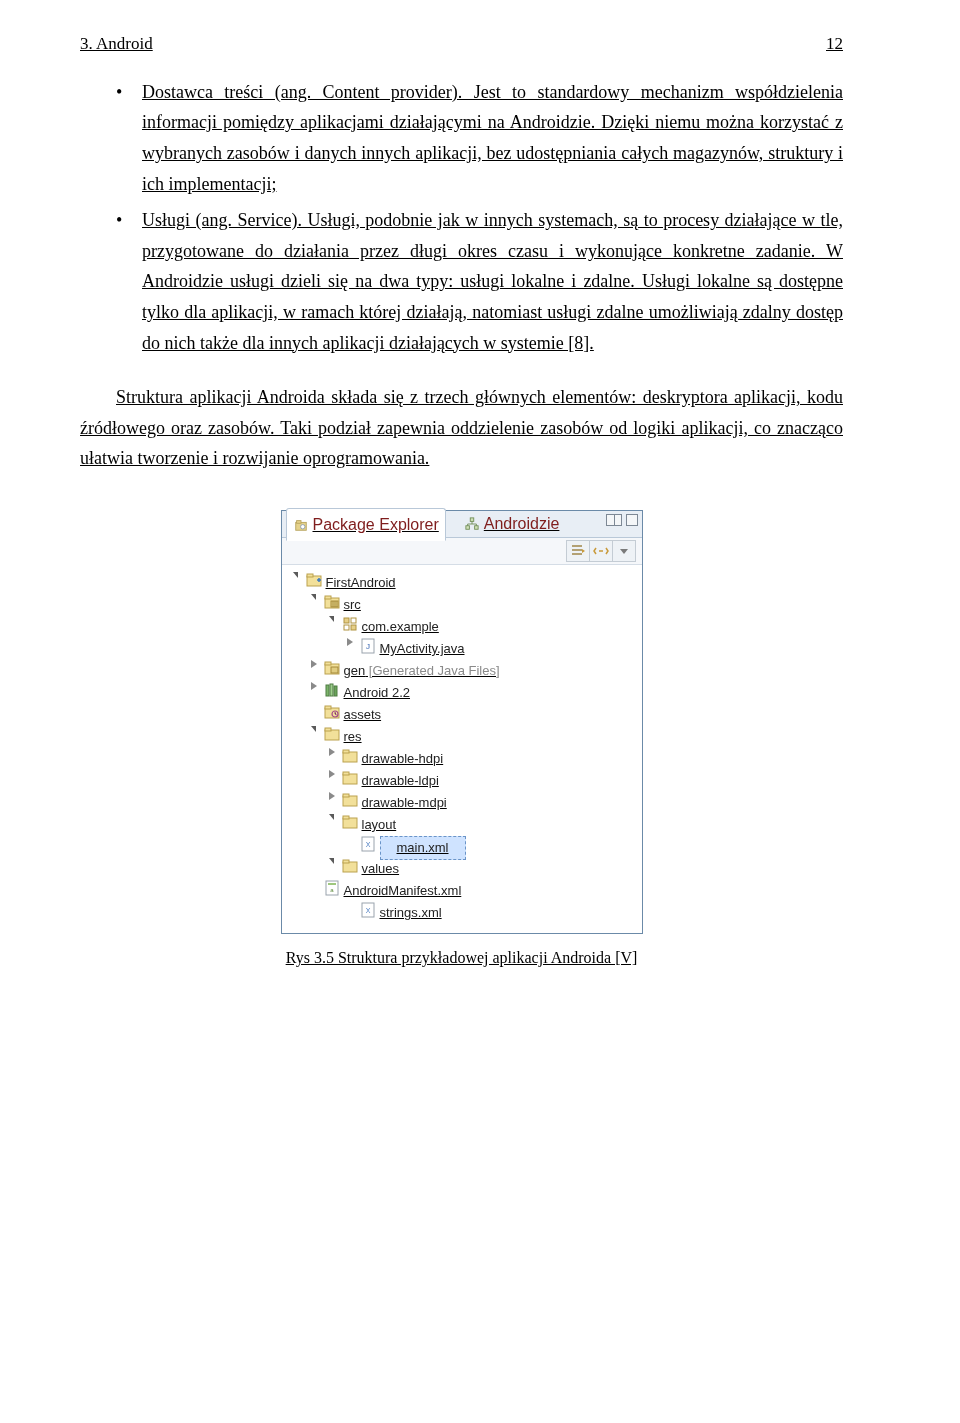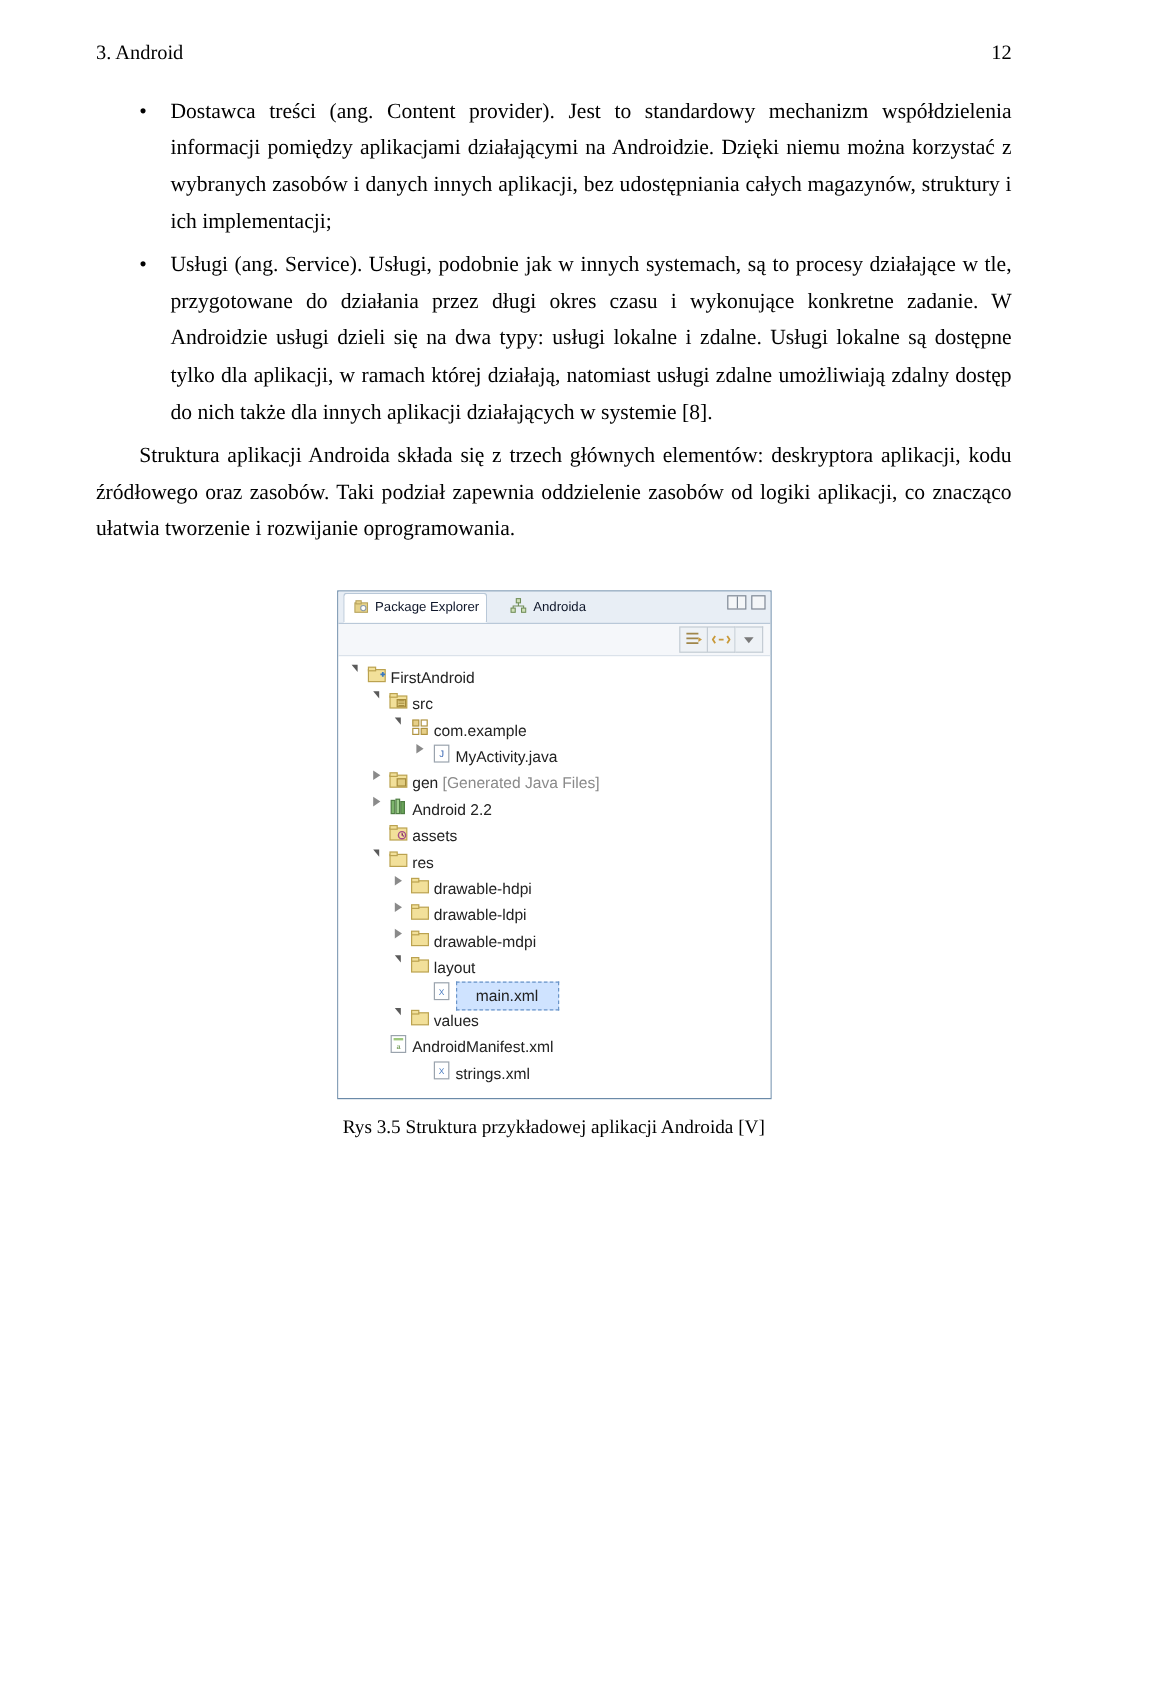--- a/index.html
+++ b/index.html
@@ -10,20 +10,21 @@
     color: #000;
     font-size: 18px;
     line-height: 1.7;
   }
   .page {
     width: 913px;
     min-height: 1423px;
     box-sizing: border-box;
     padding: 30px 70px 30px 80px;
     position: relative;
+    text-decoration: underline;
   }
   .header-line {
     display: flex;
     justify-content: space-between;
     font-size: 17px;
     margin-bottom: 18px;
   }
   ul.bullets {
     list-style: none;
     margin: 0;
@@ -38,21 +39,21 @@
   }
   ul.bullets > li::before {
     content: "•";
     position: absolute;
     left: 0;
     top: 0;
     font-size: 18px;
   }
   .para {
     text-align: justify;
-    margin-top: 6px;
+    margin-top: 24px;
     text-indent: 36px;
   }
   .figure-wrap {
     display: flex;
     flex-direction: column;
     align-items: center;
     margin-top: 36px;
   }
   .explorer {
     width: 360px;
@@ -67,24 +68,25 @@
     align-items: center;
     background: #e8eef5;
     border-bottom: 1px solid #b9c8d8;
     height: 26px;
     padding: 0 4px;
     gap: 12px;
     position: relative;
   }
   .explorer-tab {
     display: flex;
+    align-items: center;
     gap: 4px;
     padding: 2px 6px;
-    font-size: 11px;
-    color: #0f172a;
+    font-size: 16px;
+    color: #7f1d1d;
   }
   .explorer-tab.active {
     background: #fff;
     border: 1px solid #b9c8d8;
     border-bottom: 1px solid #fff;
     border-radius: 3px 3px 0 0;
     margin-bottom: -1px;
   }
   .mini-tool {
     position: absolute;
@@ -235,21 +237,21 @@
         </div>
         <div class="explorer-tab">
           <span class="icon">
             <svg class="pkg-ico" viewBox="0 0 16 16">
                 <rect x="6" y="1" width="4" height="4" fill="#cfe0b8" stroke="#6e8b55"></rect>
                 <rect x="1" y="10" width="4" height="4" fill="#cfe0b8" stroke="#6e8b55"></rect>
                 <rect x="11" y="10" width="4" height="4" fill="#cfe0b8" stroke="#6e8b55"></rect>
                 <path d="M8 5 v3 M8 8 h-5 v2 M8 8 h5 v2" stroke="#6e8b55" fill="none"></path>
               </svg>
           </span>
-          <span>Androida</span>
+          <span>Androidzie</span>
         </div>
         <div class="mini-tool">
           <div class="double-mini-box"></div>
           <div class="mini-box"></div>
         </div>
       </div>
 
       <div class="toolbar">
         <div class="tool-btn">
           <svg class="ic-svg" viewBox="0 0 16 16">

